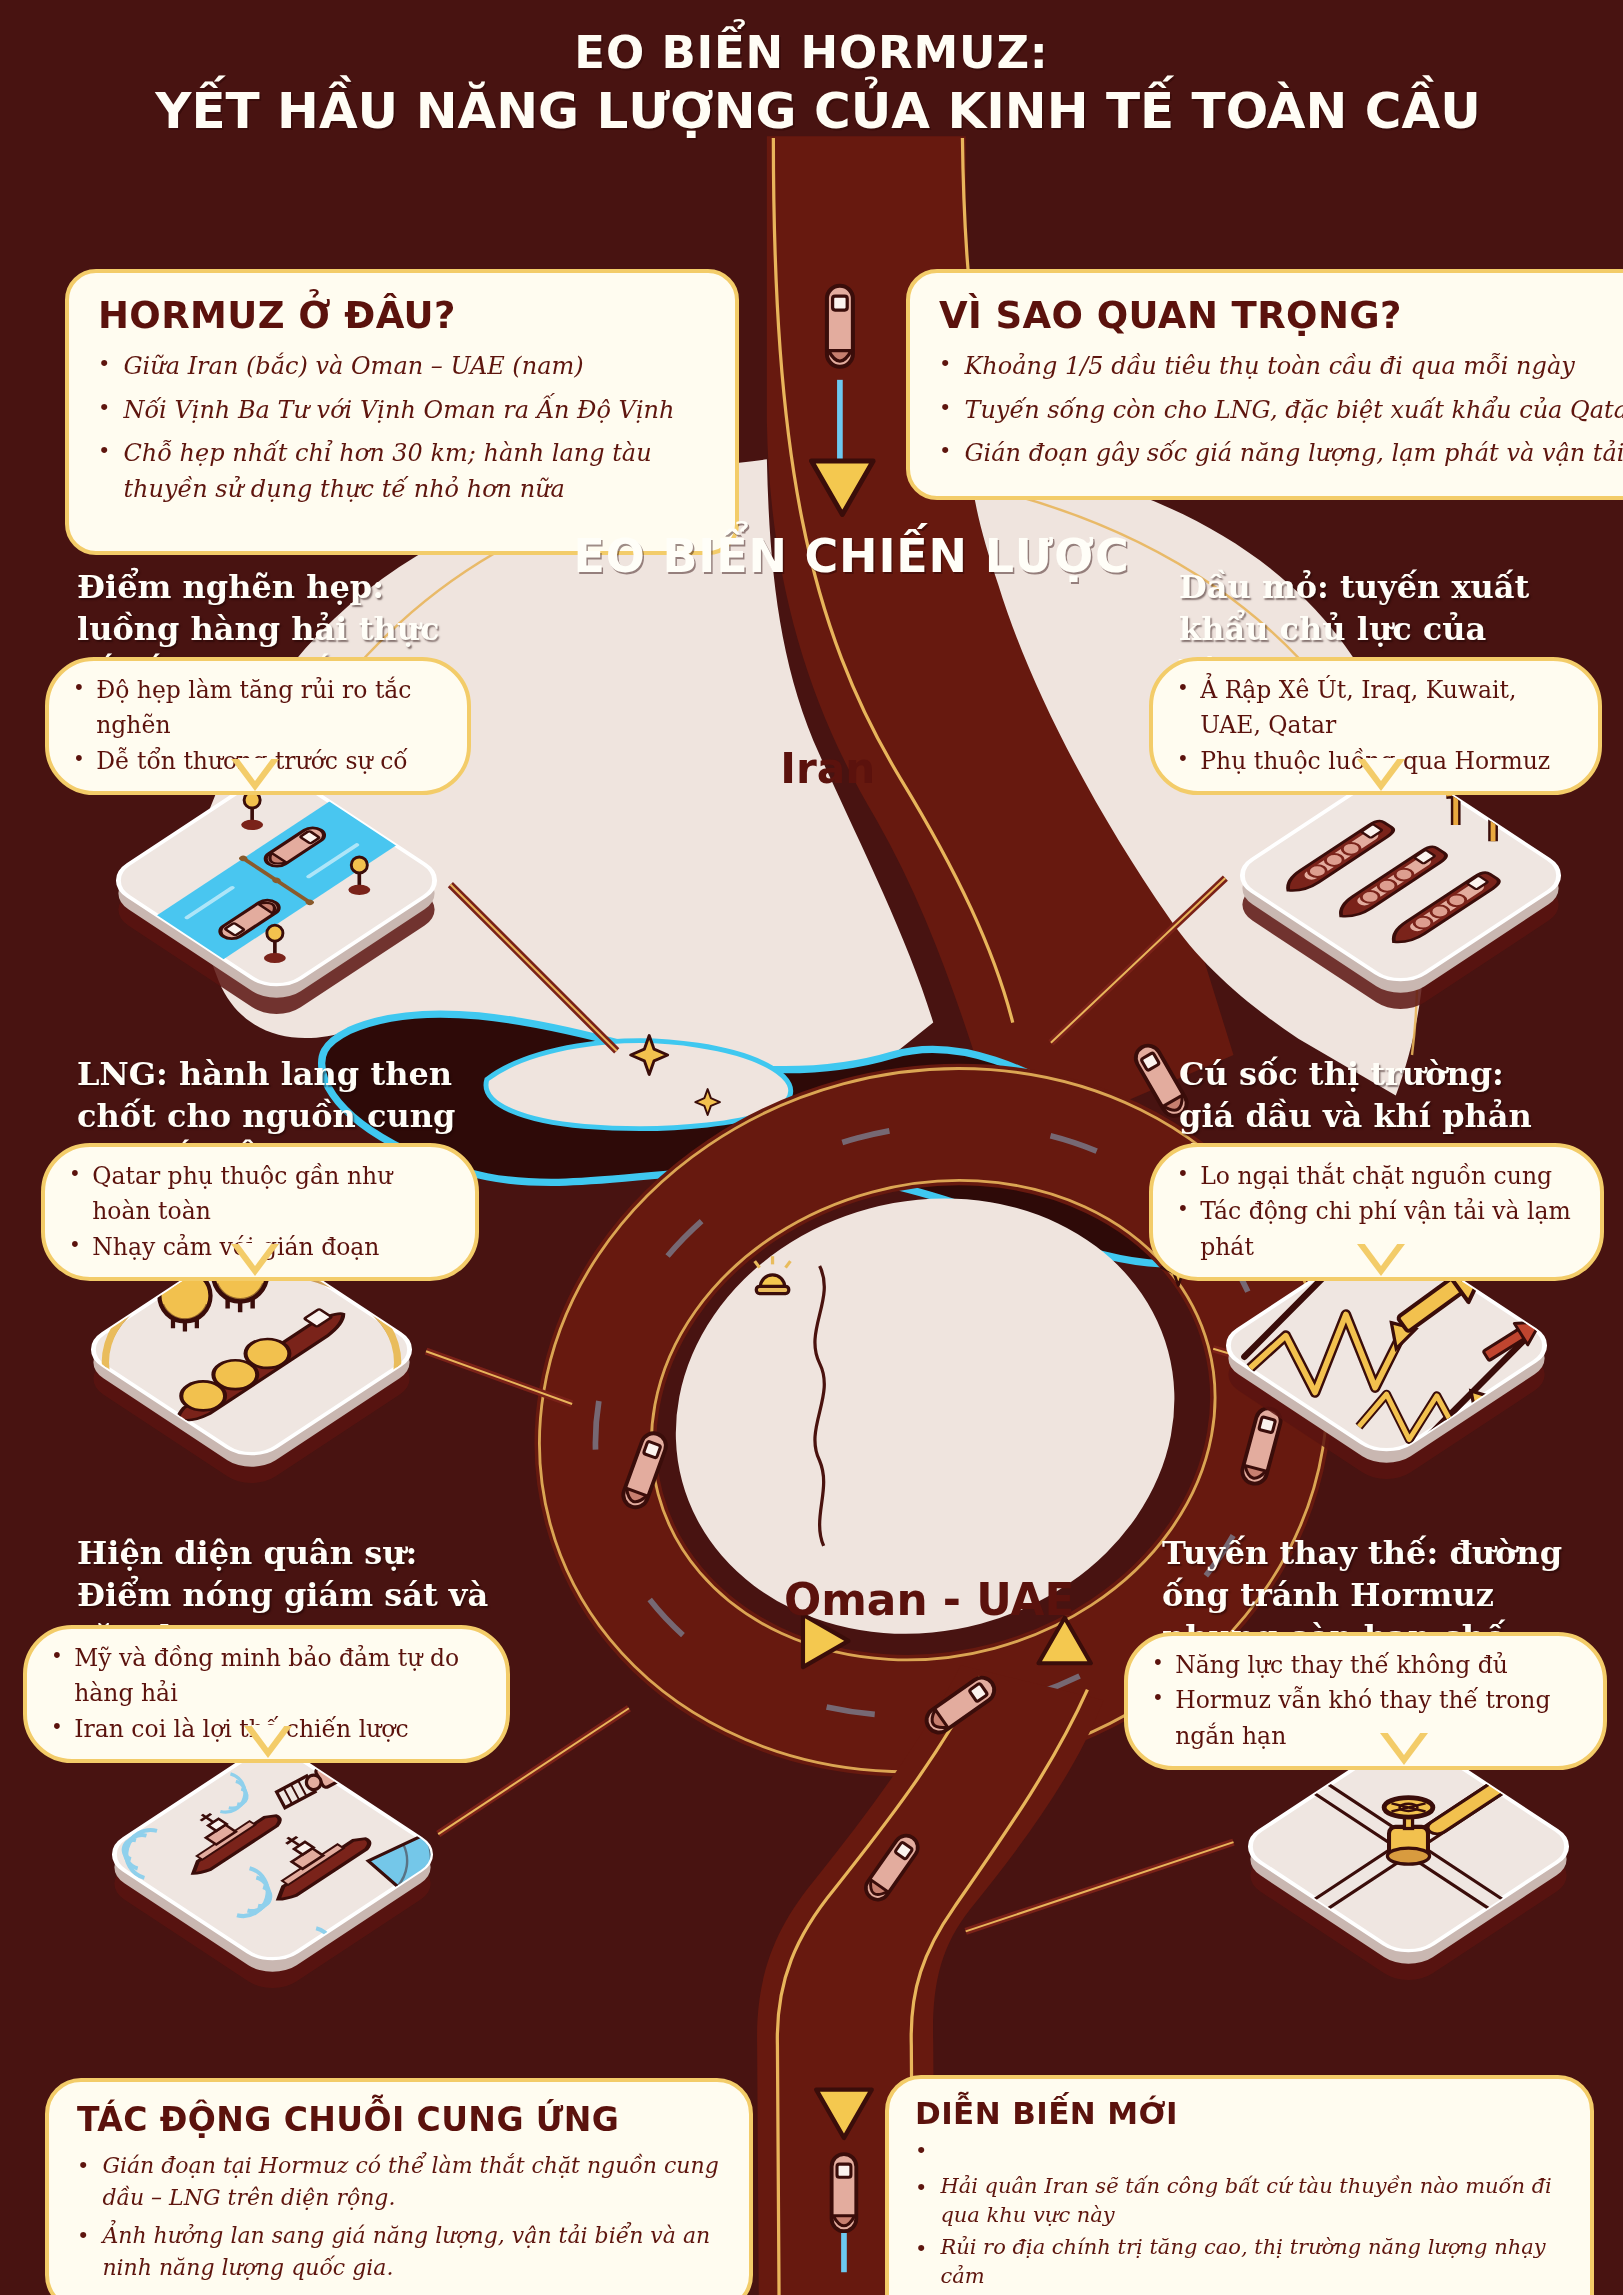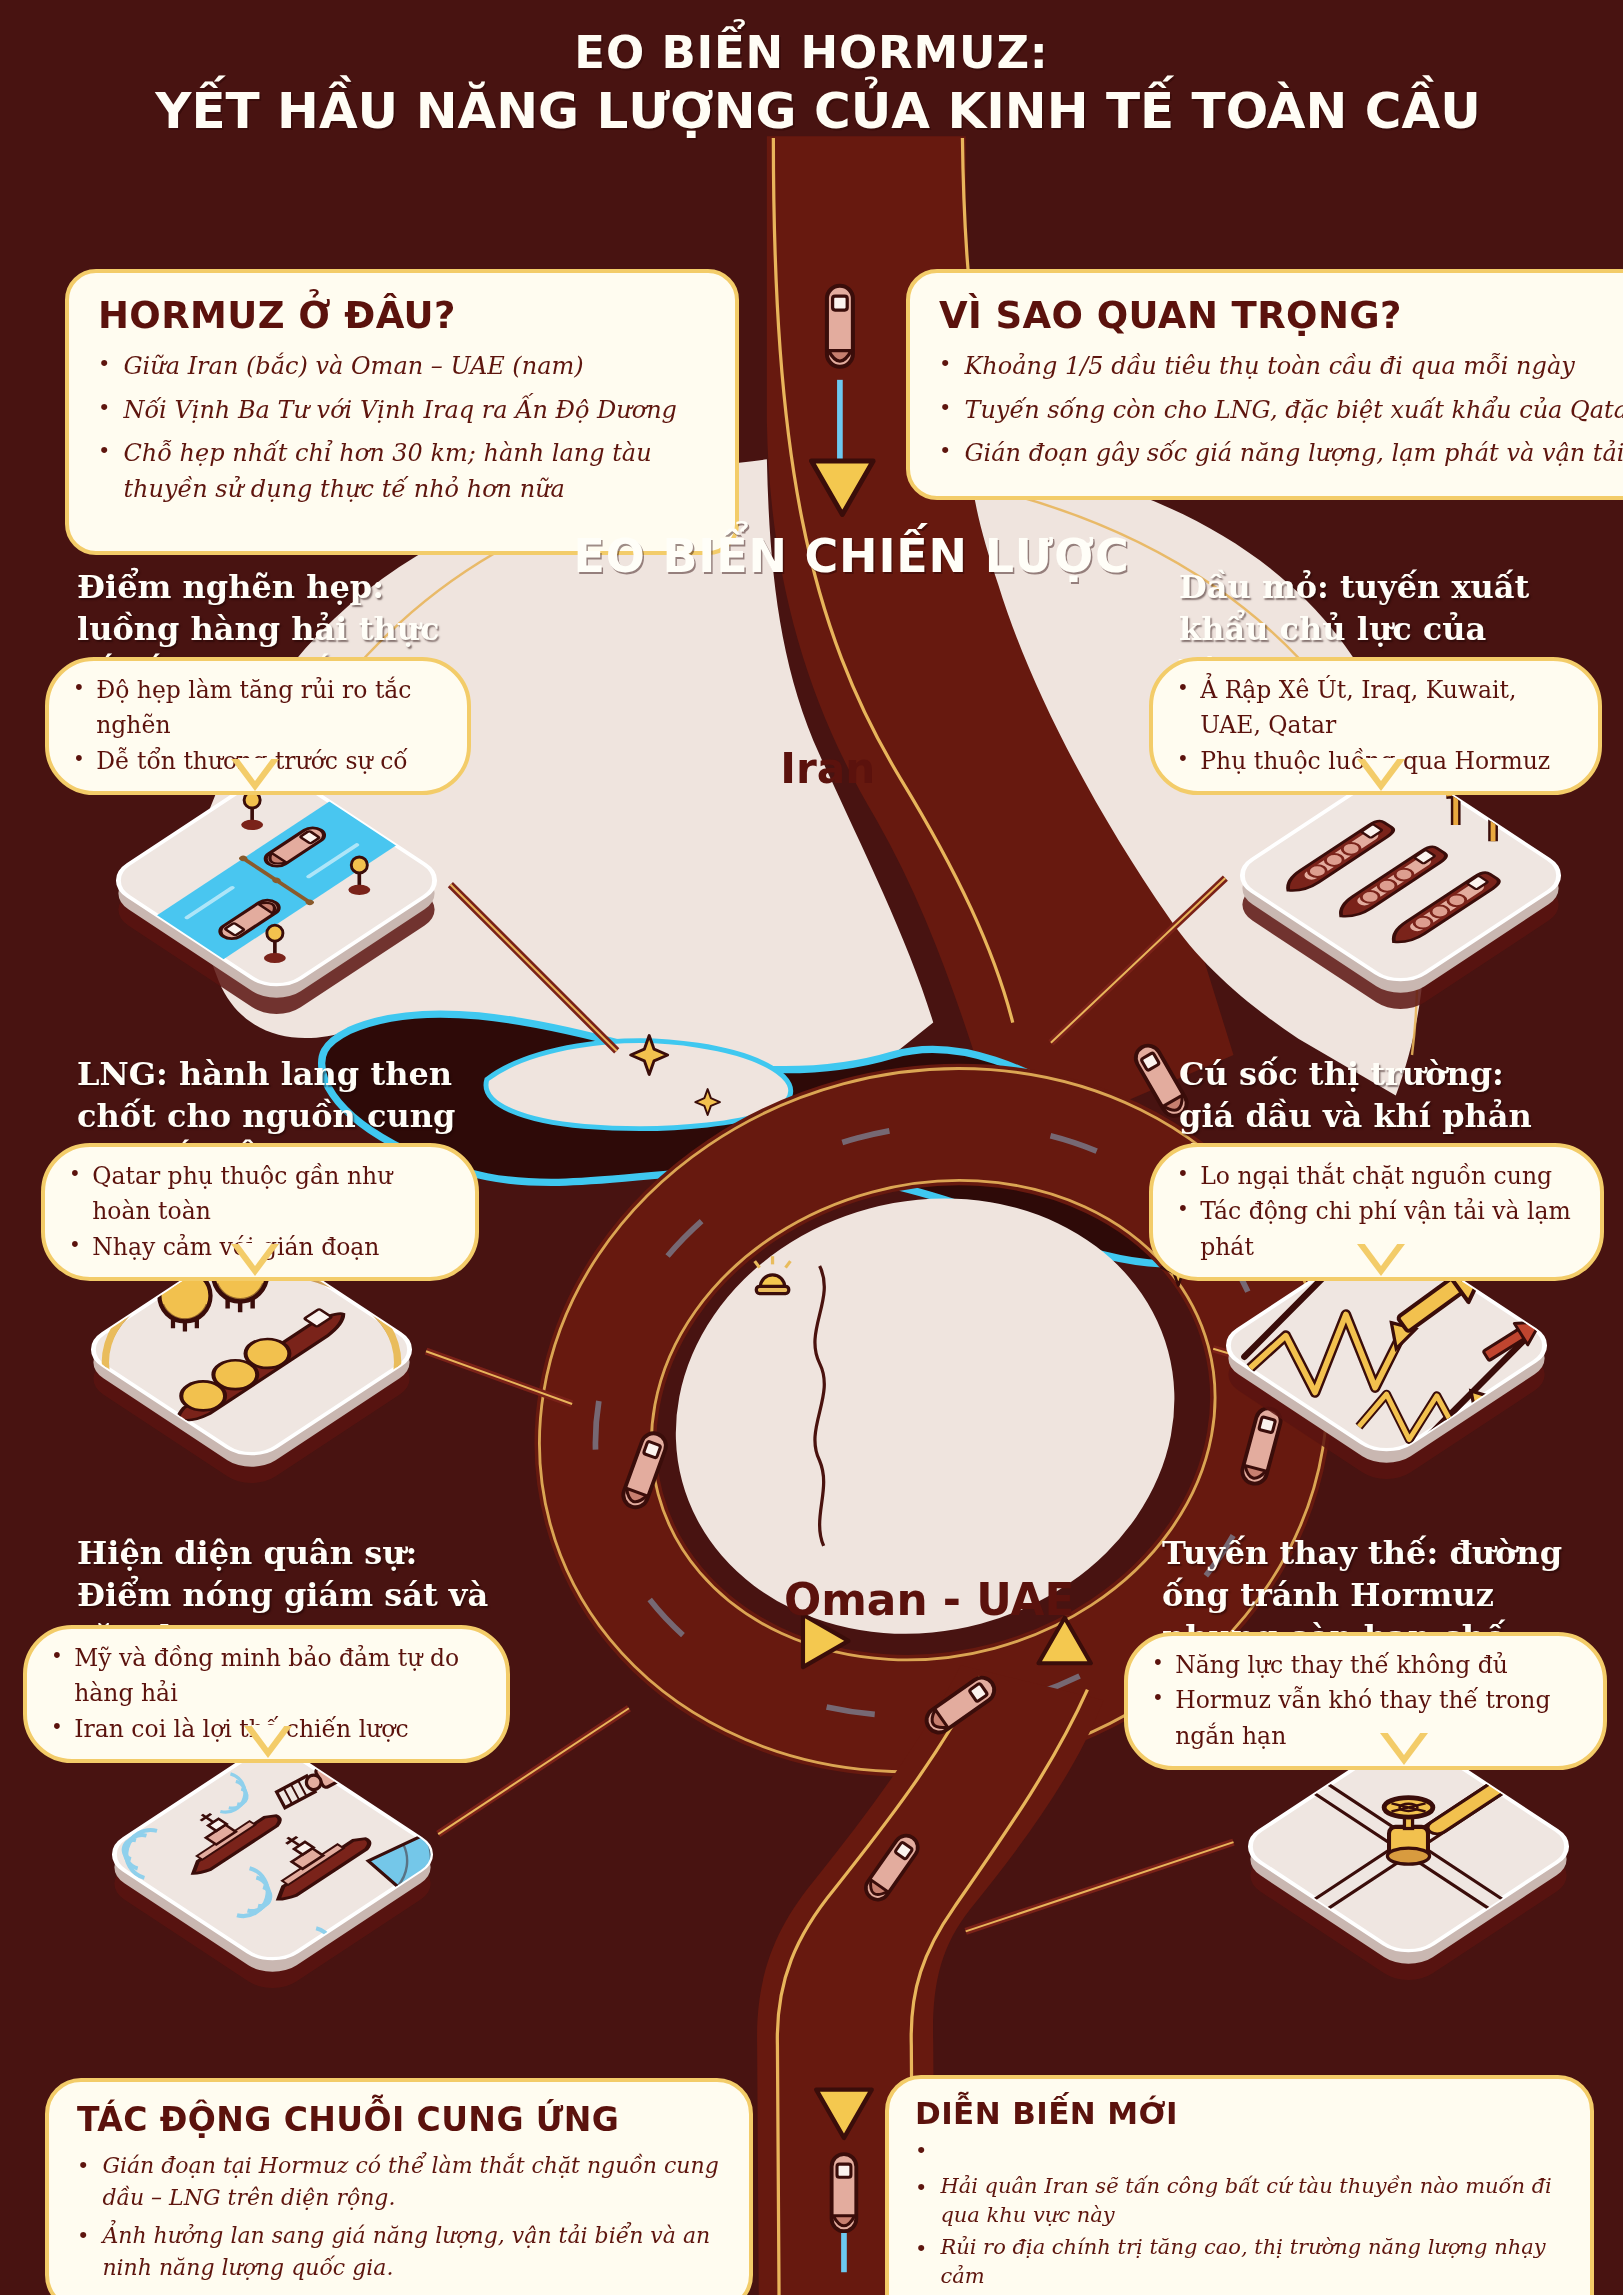--- a/index.html
+++ b/index.html
@@ -208,21 +208,21 @@
 
 <div class="ibox" style="left:32px;top:269px;width:674px;height:286px;margin-left:33px;">
   <h2>HORMUZ Ở ĐÂU?</h2>
   <ul>
     <li>
           <span class="dot">•</span>
           <span>Giữa Iran (bắc) và Oman – UAE (nam)</span>
         </li>
     <li>
           <span class="dot">•</span>
-          <span>Nối Vịnh Ba Tư với Vịnh Iraq ra Ấn Độ Dương</span>
+          <span>Nối Vịnh Ba Tư với Vịnh Oman ra Ấn Độ Vịnh</span>
         </li>
     <li>
           <span class="dot">•</span>
           <span>Chỗ hẹp nhất chỉ hơn 30 km; hành lang tàu thuyền sử dụng thực tế nhỏ hơn nữa</span>
         </li>
   </ul>
 </div>
 <div class="ibox" style="left:906px;top:269px;width:801px;height:231px;">
   <h2>VÌ SAO QUAN TRỌNG?</h2>
   <ul>

